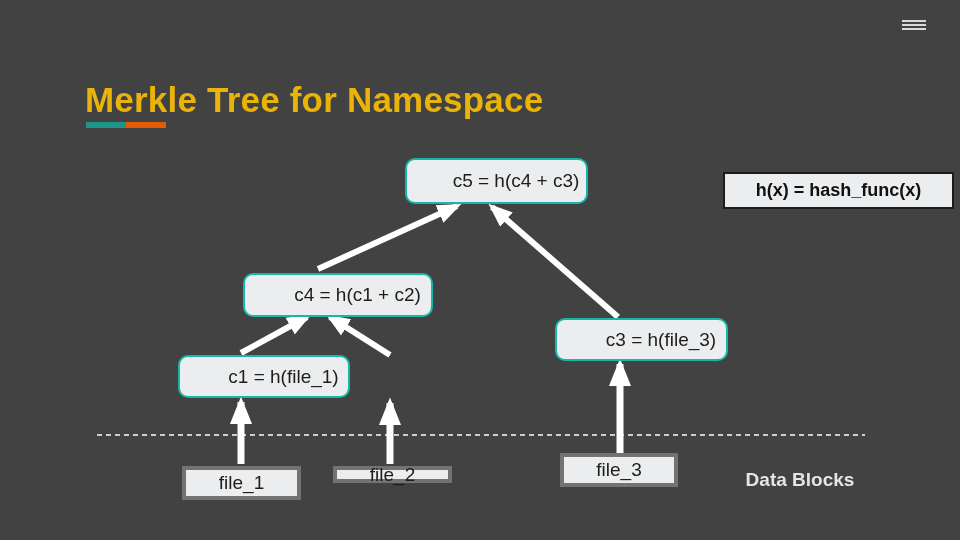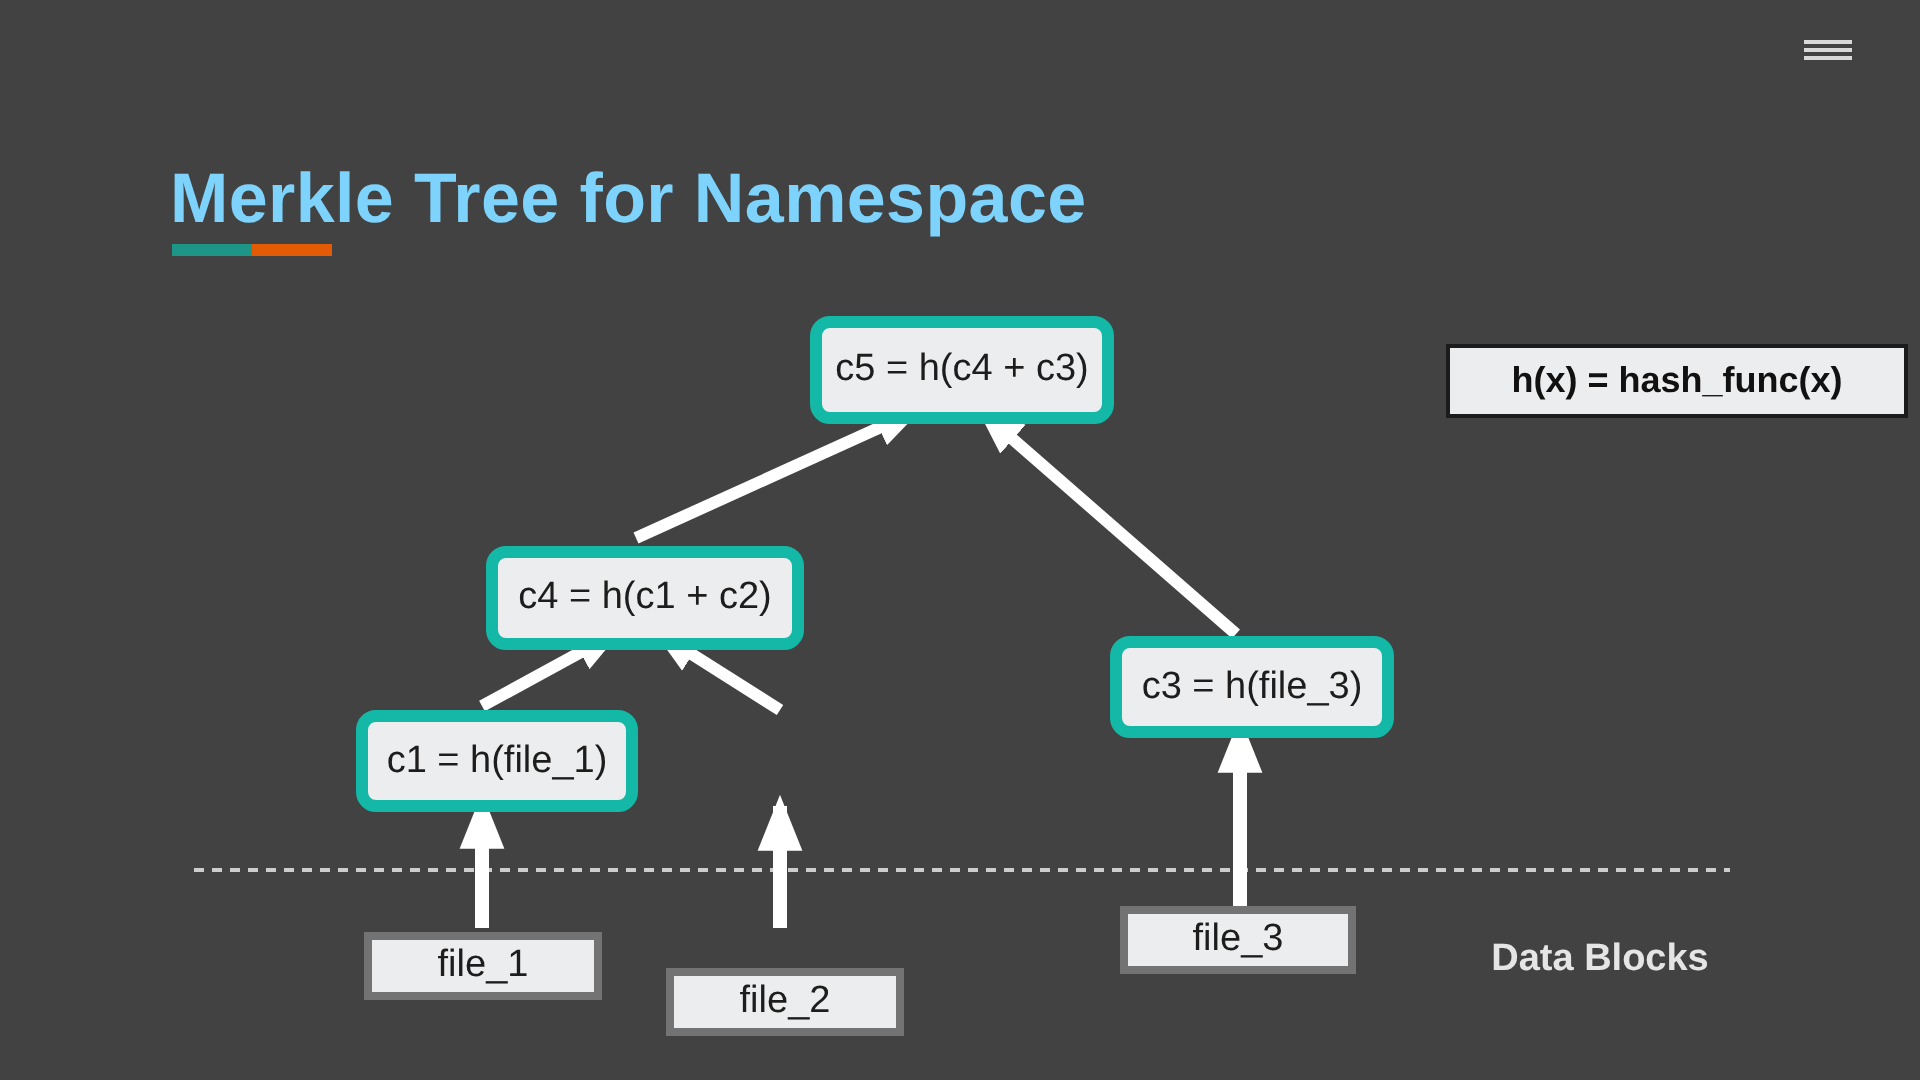--- a/index.html
+++ b/index.html
@@ -11,21 +11,21 @@
     font-family: "Liberation Sans", sans-serif;
     overflow: hidden;
   }
   .title {
     position: absolute;
     left: 85px;
     top: 56px;
     font-size: 35px;
     line-height: 42px;
     font-weight: bold;
-    color: #7dd3fc;
+    color: #eab308;
     letter-spacing: 0.2px;
     white-space: nowrap;
   }
   .accent-bar { position: absolute; top: 122px; height: 6px; width: 40px; }
   .accent-teal { left: 86px; background: #1d9687; }
   .accent-orange { left: 126px; background: #e45b06; }
 
   .hamburger { position: absolute; left: 902px; top: 20px; width: 24px; cursor: pointer; }
   .hamburger span { display: block; height: 2px; background: #d9d9d9; margin-bottom: 2px; }
 
@@ -34,30 +34,30 @@
   .node {
     position: absolute;
     display: flex;
     align-items: center;
     justify-content: center;
     background: #ecedee;
     color: #1d1d1d;
     font-size: 19px;
     white-space: nowrap;
   }
-  .rounded { border-radius: 10px; border: 6px solid #14b8a6; }
+  .rounded { border-radius: 10px; border: 2px solid #14b8a6; padding-left: 39px; }
   .square  { border: 4px solid #737373; box-sizing: border-box; }
 
   .node-c5    { left: 405px; top: 158px; width: 140px; height: 42px; }
   .node-c4    { left: 243px; top: 273px; width: 147px; height: 40px; }
   .node-c3    { left: 555px; top: 318px; width: 130px; height: 39px; }
   .node-c1    { left: 178px; top: 355px; width: 129px; height: 39px; }
   .node-c2    { left: 328px; top: 357px; width: 128px; height: 38px; }
   .node-file1 { left: 182px; top: 466px; width: 119px; height: 34px; }
-  .node-file2 { left: 333px; top: 484px; width: 119px; height: 34px; }
+  .node-file2 { left: 333px; top: 466px; width: 119px; height: 17px; }
   .node-file3 { left: 560px; top: 453px; width: 118px; height: 34px; }
 
   .legend-box {
     position: absolute;
     left: 723px; top: 172px; width: 231px; height: 37px;
     background: #ecedee;
     border: 2px solid #1c1c1c;
     box-sizing: border-box;
     display: flex; align-items: center; justify-content: center;
     font-weight: bold;

